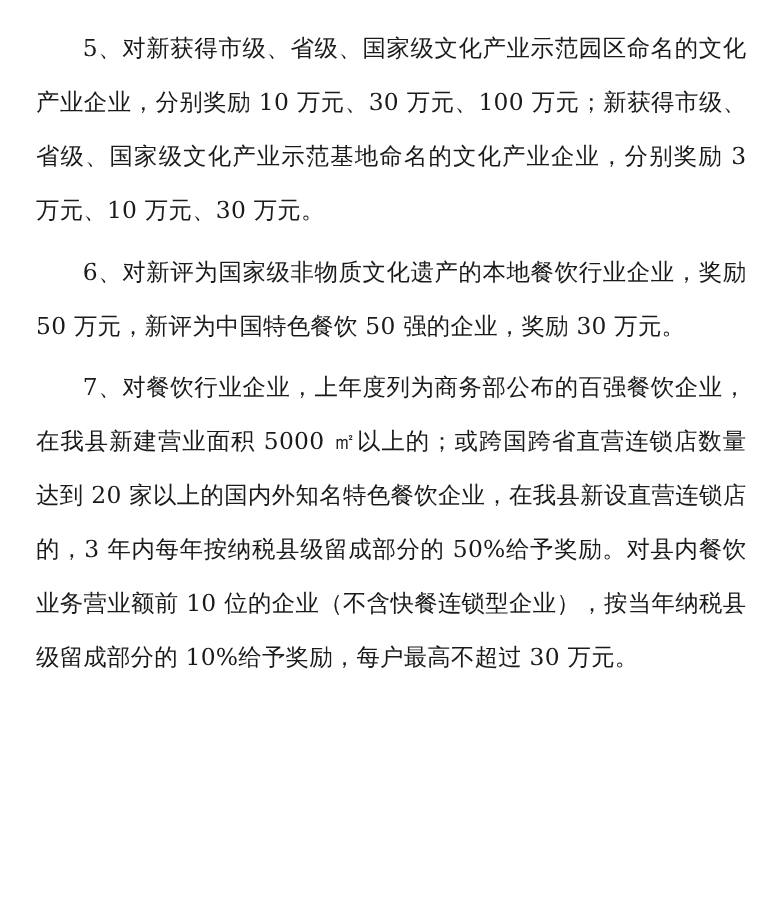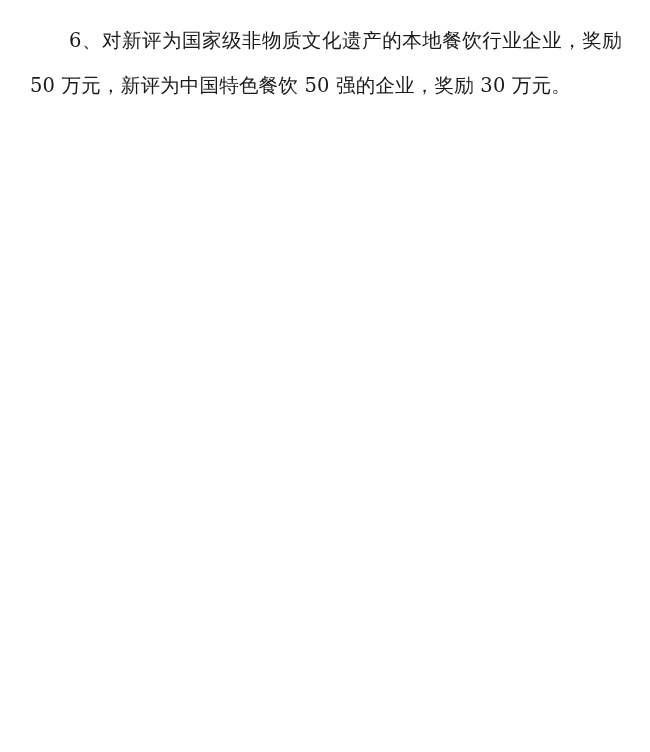--- a/index.html
+++ b/index.html
@@ -32,14 +32,16 @@
     word-break: break-all;
   }
   .para:last-child {
     margin-bottom: 0;
   }
 </style>
 </head>
 <body>
 
 <div class="page">
+  <p class="para">5、对新获得市级、省级、国家级文化产业示范园区命名的文化产业企业，分别奖励 10 万元、30 万元、100 万元；新获得市级、省级、国家级文化产业示范基地命名的文化产业企业，分别奖励 3 万元、10 万元、30 万元。</p>
   <p class="para">6、对新评为国家级非物质文化遗产的本地餐饮行业企业，奖励 50 万元，新评为中国特色餐饮 50 强的企业，奖励 30 万元。</p>
+  <p class="para">7、对餐饮行业企业，上年度列为商务部公布的百强餐饮企业，在我县新建营业面积 5000 ㎡以上的；或跨国跨省直营连锁店数量达到 20 家以上的国内外知名特色餐饮企业，在我县新设直营连锁店的，3 年内每年按纳税县级留成部分的 50%给予奖励。对县内餐饮业务营业额前 10 位的企业（不含快餐连锁型企业），按当年纳税县级留成部分的 10%给予奖励，每户最高不超过 30 万元。</p>
 </div>
 
 </body></html>

